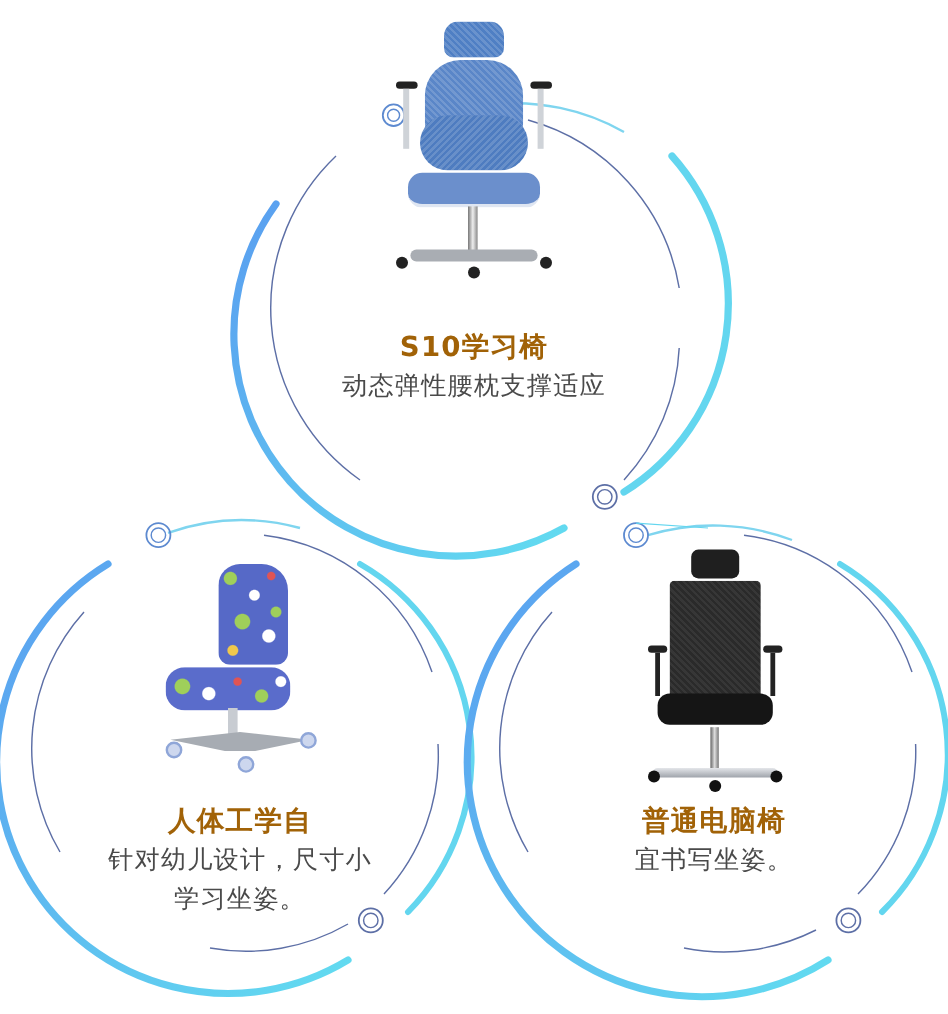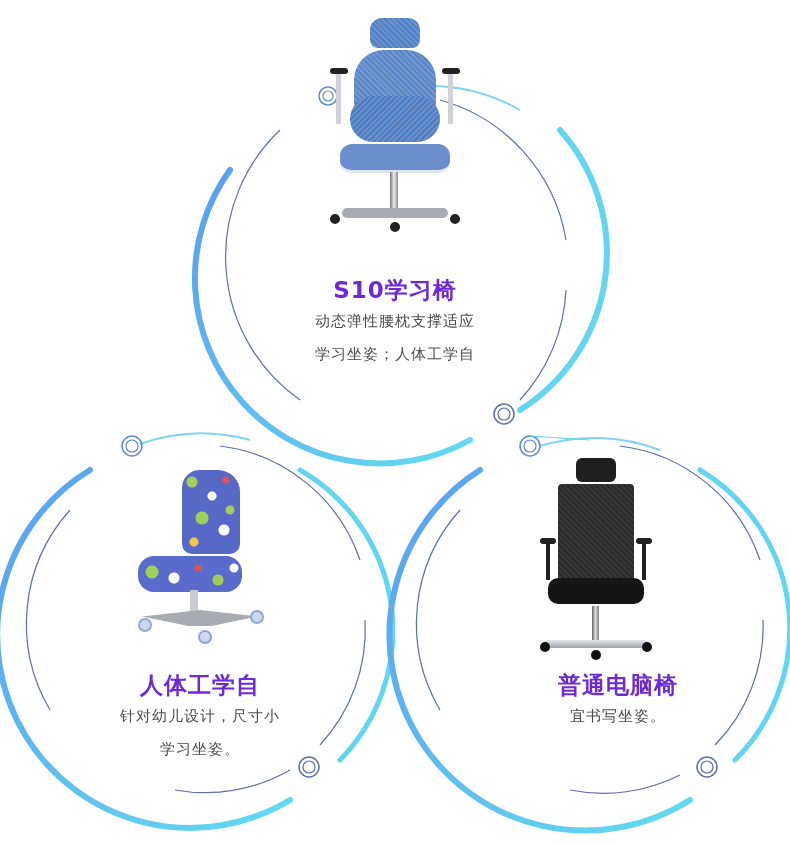--- a/index.html
+++ b/index.html
@@ -1,21 +1,21 @@
 <!DOCTYPE html>
 <html><head>
 <meta charset="utf-8">
 <style>
   html, body { margin: 0; padding: 0; background: #ffffff; }
   body { width: 790px; height: 845px; position: relative; overflow: hidden;
          font-family: "DejaVu Sans", "Liberation Sans", sans-serif; }
   .rings { position: absolute; left: 0; top: 0; width: 790px; height: 845px; }
   .card { position: absolute; text-align: center; color: #444; }
-  .card .title { font-weight: bold; font-size: 23px; color: #6d28d9; letter-spacing: 1px; line-height: 30px; }
-  .card .desc { font-size: 15px; line-height: 33px; color: #4a4a4a; letter-spacing: 1px; }
+  .card .title { font-weight: bold; font-size: 23px; color: #a16207; letter-spacing: 1px; line-height: 30px; }
+  .card .desc { font-size: 21px; line-height: 33px; color: #4a4a4a; letter-spacing: 1px; }
   .chair { position: absolute; }
   
   .s10 .head { position:absolute; left:38px; top:0; width:50px; height:30px; background:#4f7fc4; border-radius:12px 12px 8px 8px;
        background-image: repeating-linear-gradient(45deg, rgba(255,255,255,.15) 0 2px, transparent 2px 4px); }
   .s10 .back { position:absolute; left:22px; top:32px; width:82px; height:72px; background:#5a86c8; border-radius:30px 30px 20px 20px;
        background-image: repeating-linear-gradient(45deg, rgba(255,255,255,.15) 0 2px, transparent 2px 4px); }
   .s10 .lumbar { position:absolute; left:18px; top:78px; width:90px; height:46px; background:#4e7cc0; border-radius:26px;
        background-image: repeating-linear-gradient(-45deg, rgba(255,255,255,.15) 0 2px, transparent 2px 4px); }
   .s10 .seat { position:absolute; left:8px; top:126px; width:110px; height:26px; background:#6b8fcc; border-radius:12px;
        border-bottom: 3px solid #dfe6f2; }
@@ -123,21 +123,20 @@
   <div class="seat"></div>
   <div class="stem"></div>
   <div class="base"></div>
   <div class="wheel" style="left:-2px; top:196px;"></div>
   <div class="wheel" style="left:58px; top:204px;"></div>
   <div class="wheel" style="left:118px; top:196px;"></div>
 </div>
 <div class="card" style="left:245px; top:275px; width:300px;">
   <div class="title">S10学习椅</div>
   <div class="desc">动态弹性腰枕支撑适应</div>
-  <div class="desc">学习坐姿；人体工学自</div>
 </div>
 
 <div class="chair kid" style="left:138px; top:470px; width:124px; height:175px;">
   <div class="back"></div>
   <div class="seat"></div>
   <div class="stem"></div>
   <div class="base"></div>
   <div class="wheel" style="left:0; top:148px;"></div>
   <div class="wheel" style="left:112px; top:140px;"></div>
   <div class="wheel" style="left:60px; top:160px;"></div>
@@ -155,16 +154,16 @@
   <div class="armpost" style="left:10px;"></div>
   <div class="arm" style="left:100px;"></div>
   <div class="armpost" style="left:106px;"></div>
   <div class="seat"></div>
   <div class="stem"></div>
   <div class="base"></div>
   <div class="wheel" style="left:4px; top:184px;"></div>
   <div class="wheel" style="left:55px; top:192px;"></div>
   <div class="wheel" style="left:106px; top:184px;"></div>
 </div>
-<div class="card" style="left:468px; top:670px; width:300px;">
+<div class="card" style="left:445px; top:670px; width:300px;font-family:Liberation Serif, serif;">
   <div class="title">普通电脑椅</div>
   <div class="desc">宜书写坐姿。</div>
 </div>
 
 </body></html>

